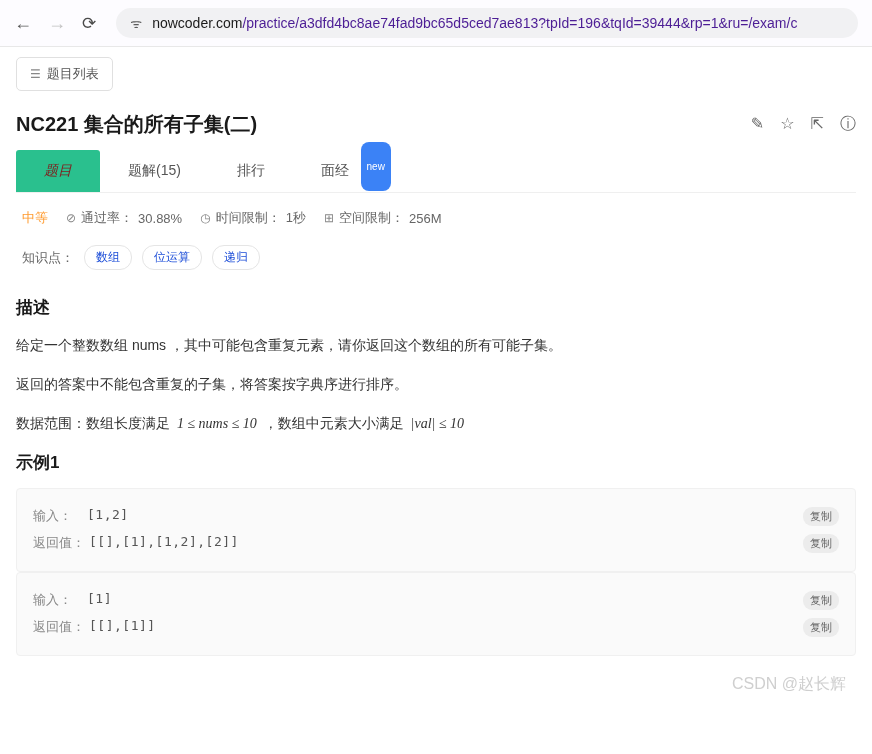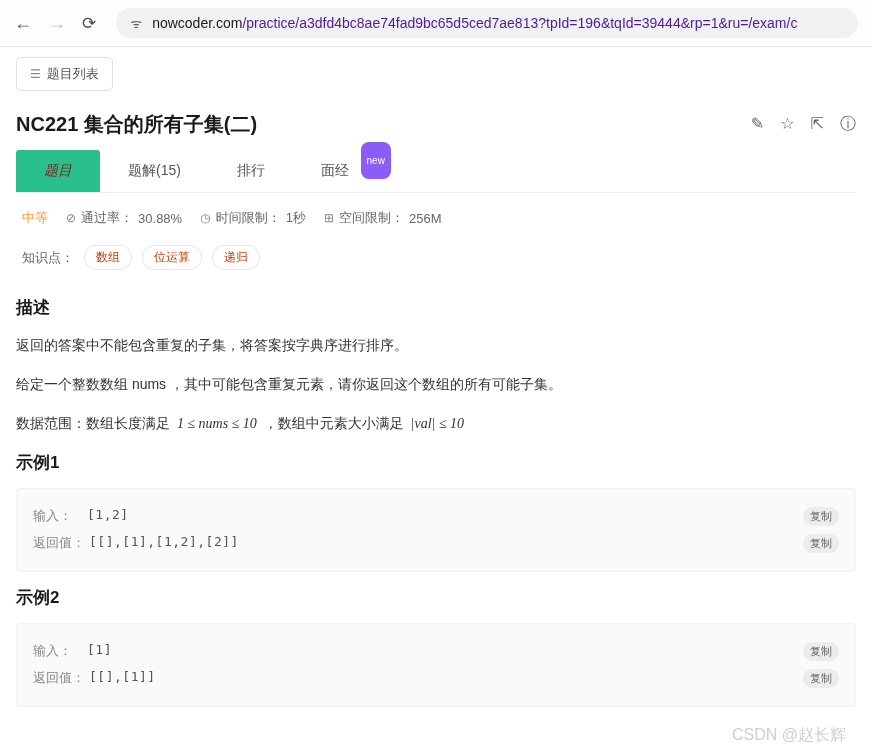--- a/index.html
+++ b/index.html
@@ -76,24 +76,24 @@
     .tab.active {
       background: #2ac08e;
       color: #7f1d1d;
       border-radius: 3px 3px 0 0;
       font-style: italic;
     }
     .new-badge {
       position: absolute;
       top: -8px;
       right: -14px;
-      background: #8b5cf6;
+      background: #3b82f6;
       color: #fff;
       font-size: 10px;
-      padding: 13px 6px;
+      padding: 19px 6px;
       border-radius: 8px;
       font-weight: 500;
     }
     .meta-row {
       display: flex;
       align-items: flex-start;
       gap: 18px;
       font-size: 13px;
       color: #666;
       margin-bottom: 18px;
@@ -109,21 +109,21 @@
       font-size: 13px;
       color: #666;
       margin-bottom: 26px;
       padding-left: 6px;
     }
     .tag {
       border: 1px solid #e5e5e5;
       border-radius: 12px;
       padding: 3px 11px;
       font-size: 12px;
-      color: #c2410c;
+      color: #1d4ed8;
       cursor: pointer;
     }
     .section-title { font-size: 17px; font-weight: 700; color: #1a1a1a; margin: 14px 0; }
     .desc-text { font-size: 14px; color: #333; line-height: 1.8; margin-bottom: 14px; }
     .math {
       font-family: "Cambria Math", "STIX", serif;
       font-style: italic;
       padding: 0 3px;
     }
     .example-block {
@@ -224,22 +224,22 @@
   </div>
 
   <div class="knowledge-row">
     <span>知识点：</span>
     <span class="tag">数组</span>
     <span class="tag">位运算</span>
     <span class="tag">递归</span>
   </div>
 
   <div class="section-title">描述</div>
+  <p class="desc-text">给定一个整数数组 nums ，其中可能包含重复元素，请你返回这个数组的所有可能子集。</p>
   <p class="desc-text">返回的答案中不能包含重复的子集，将答案按字典序进行排序。</p>
-  <p class="desc-text">给定一个整数数组 nums ，其中可能包含重复元素，请你返回这个数组的所有可能子集。</p>
   <p class="desc-text">
     <span>数据范围：数组长度满足 </span>
     <span class="math">1 ≤ nums ≤ 10</span>
     <span> ，数组中元素大小满足 </span>
     <span class="math">|val| ≤ 10</span>
   </p>
 
   <div class="section-title">示例1</div>
   <div class="example-block">
     <div class="example-line">
@@ -251,21 +251,20 @@
     </div>
     <div class="example-line">
       <div class="left">
         <span class="example-label">返回值：</span>
         <span class="example-value">[[],[1],[1,2],[2]]</span>
       </div>
       <span class="copy-btn">复制</span>
     </div>
   </div>
 
-  <div class="section-title">示例2</div>
   <div class="example-block">
     <div class="example-line">
       <div class="left">
         <span class="example-label">输入：</span>
         <span class="example-value">[1]</span>
       </div>
       <span class="copy-btn">复制</span>
     </div>
     <div class="example-line">
       <div class="left">

